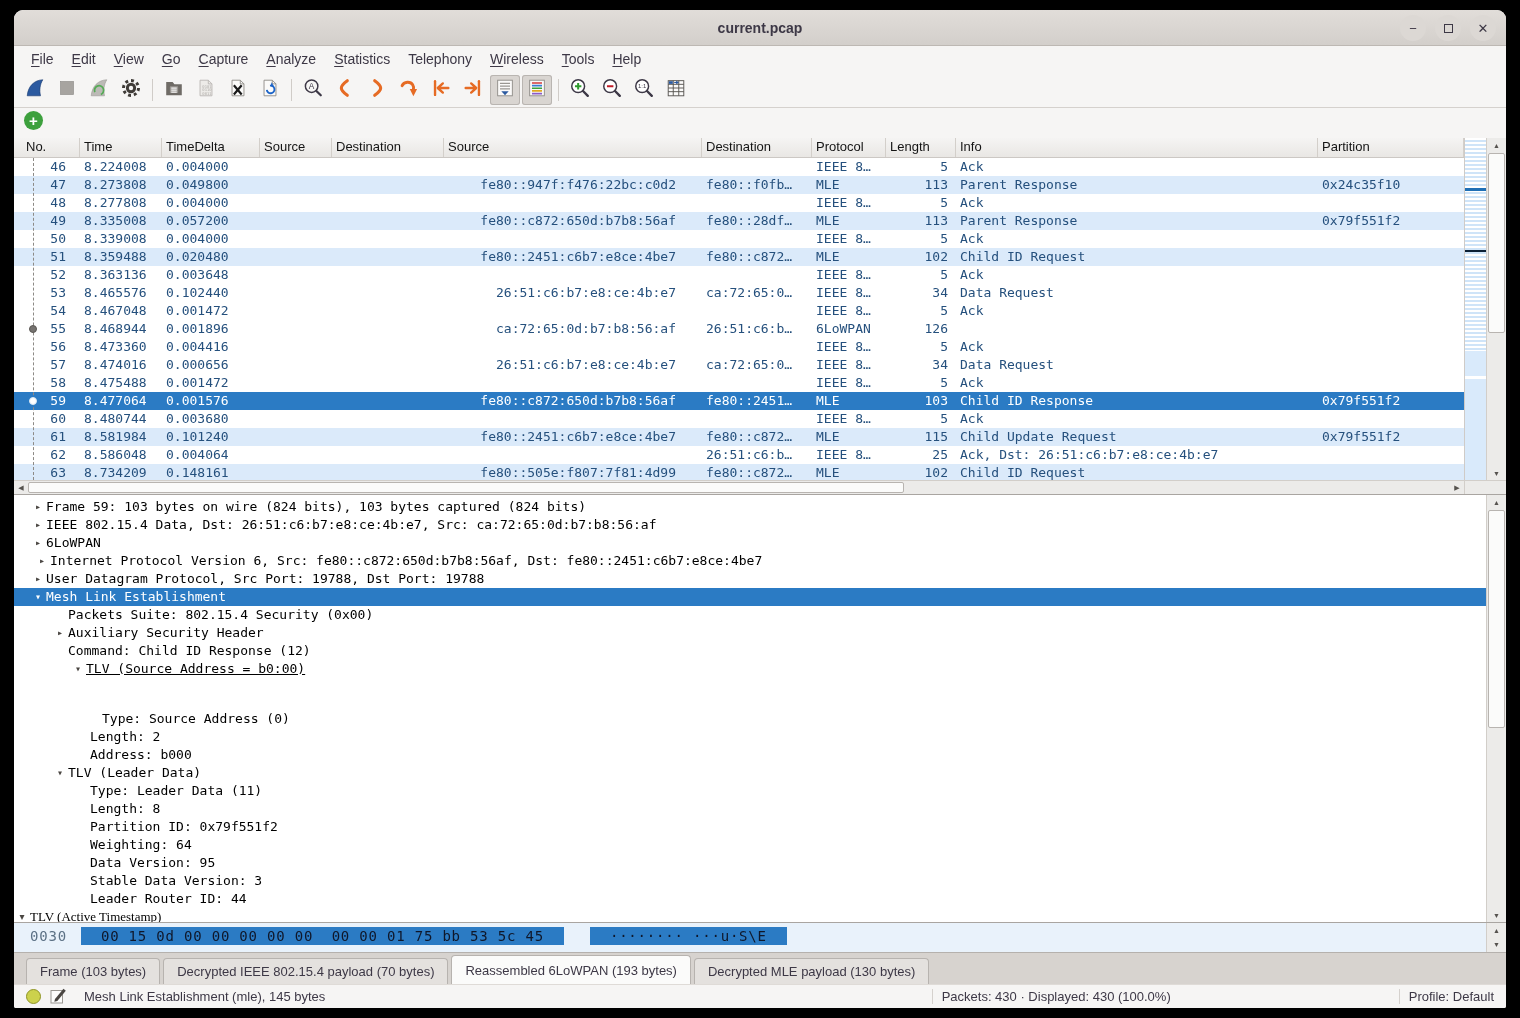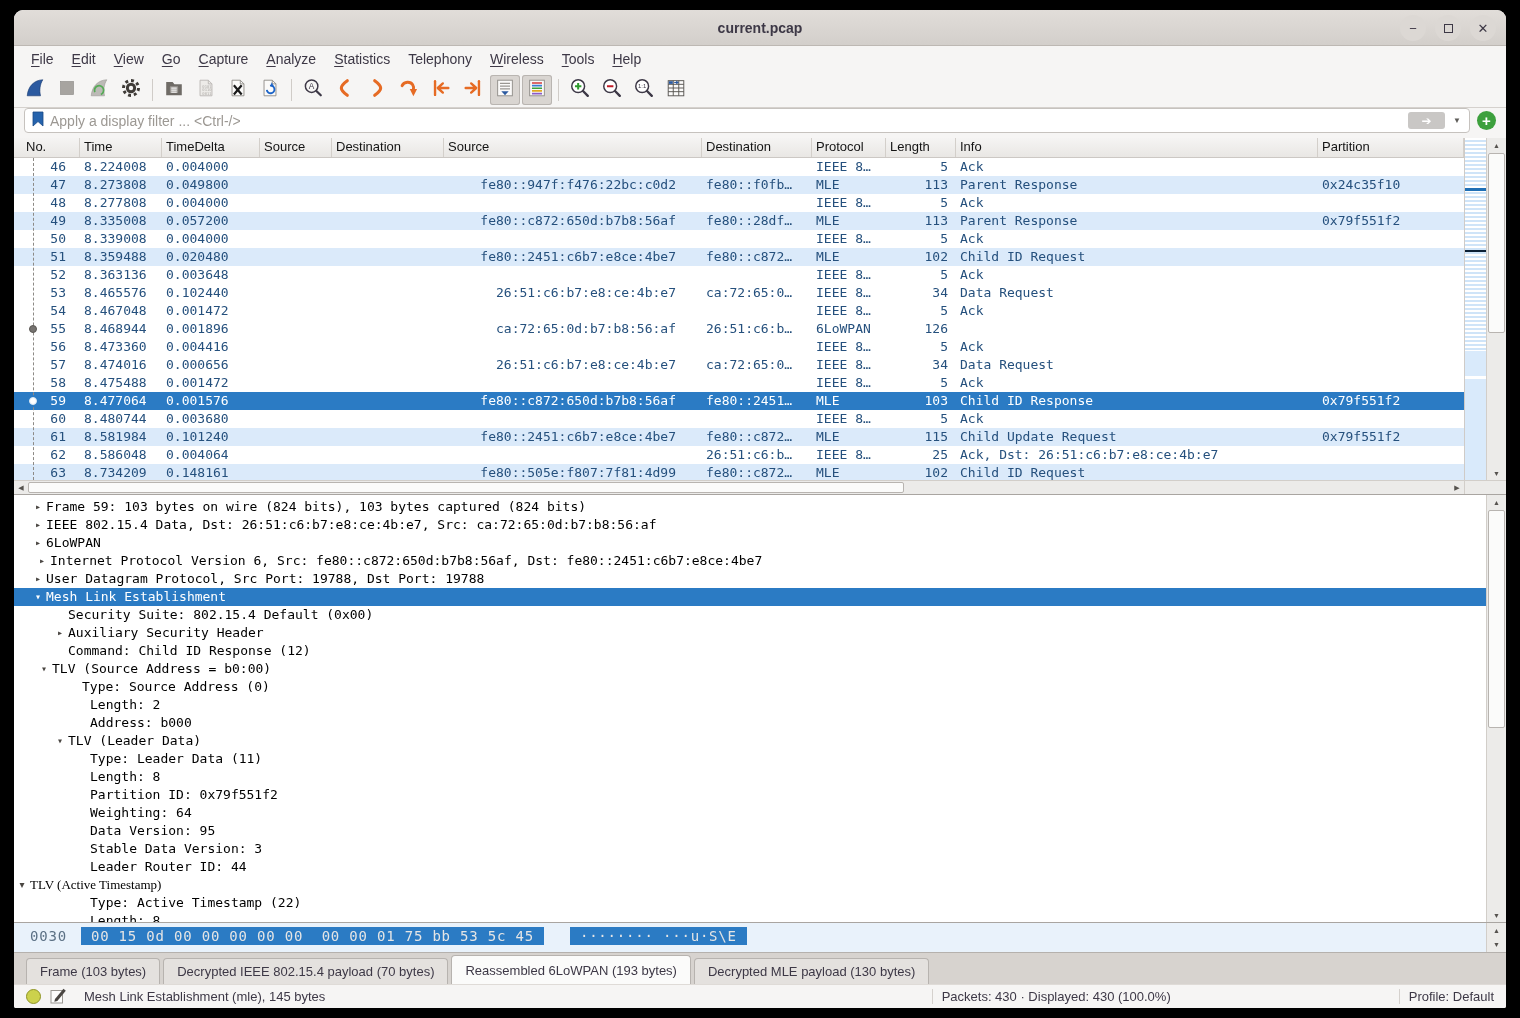--- a/index.html
+++ b/index.html
@@ -110,21 +110,21 @@
   .dexp { display:inline-block; width:16px; text-align:center; font-size:10px; color:#4a4642;
           vertical-align:top; }
   .dline.sel .dexp { color:#fff; }
   .vs-details { width:20px; flex:none; }
 
   
   .hex-section { flex:none; height:30px; border-top:1px solid #a9a5a1; background:#e9f2fb; display:flex; }
   .hex { flex:1; overflow:hidden; padding:5px 0 0 16px; white-space:pre;
          font-family:"DejaVu Sans Mono",monospace; font-size:14px; letter-spacing:0.8px; color:#5c7185; }
   .hex-offset { margin-right:14px; }
-  .hex-hl { background:#2b7bc4; color:#e5e5e5; padding:1px 10px; }
+  .hex-hl { background:#2b7bc4; color:#0f172a; padding:1px 20px; }
   .hex-ascii { margin-left:26px; }
   .hexscroll { width:20px; flex:none; position:relative; background:#ecebe9; border-left:1px solid #d2cec9; }
 
   
   .tabbar { flex:none; height:32px; background:#d7d3cf; border-top:1px solid #b5b1ad;
             display:flex; align-items:flex-end; padding:0 0 0 12px; gap:3px; }
   .tab { height:26px; padding:0 13px; display:flex; align-items:center; font-size:13px;
          color:#3d3846; background:#e4e1de; border:1px solid #b7b3af; border-bottom:none;
          border-radius:4px 4px 0 0; white-space:nowrap; }
   .tab.active { background:#fbfbfa; height:29px; }
@@ -306,28 +306,20 @@
         <span><svg width="22" height="22" viewBox="0 0 24 24">
             <rect x="3.5" y="4" width="17" height="16.5" fill="#fbfaf9" stroke="#55524e"></rect>
             <path d="M3.5 8 h17 M3.5 12 h17 M3.5 16 h17 M9 4 v16.5 M15 4 v16.5" stroke="#55524e" stroke-width="1"></path>
             <rect x="4.2" y="4.6" width="4.3" height="2.9" fill="#2c5aa0"></rect>
             <path d="M10 6 h4 M12.3 4.7 l1.9 1.3 -1.9 1.3" stroke="#2c5aa0" stroke-width="1.2" fill="none"></path>
           </svg></span>
       </span>
     </div>
 
   <div class="filterbar">
-    <div class="filter-box">
-      <span><svg width="14" height="16" viewBox="0 0 14 16">
-            <path d="M2 1 h10 v14 l-5 -4.5 L2 15 z" fill="#2563ad" stroke="#1b4a85" stroke-width="0.8"></path>
-          </svg></span>
-      <input class="filter-input" placeholder="Apply a display filter ... &lt;Ctrl-/&gt;" style="">
-      <span class="apply-btn">➔</span>
-      <span class="filter-caret">▼</span>
-    </div>
     <span class="plus-btn">+</span>
   </div>
 
   <div class="packet-section pl-cols">
     <div class="pl-header" id="pl-header">
         <span class="hcell">No.</span>
         <span class="hcell">Time</span>
         <span class="hcell">TimeDelta</span>
         <span class="hcell">Source</span>
         <span class="hcell">Destination</span>
@@ -597,25 +589,25 @@
   </div>
 
   <div class="details-section">
     <div class="details" id="details">
         <div class="dline" style="padding-left: 16px;"><span class="dexp">▸</span><span>Frame 59: 103 bytes on wire (824 bits), 103 bytes captured (824 bits)</span></div>
         <div class="dline" style="padding-left: 16px;"><span class="dexp">▸</span><span>IEEE 802.15.4 Data, Dst: 26:51:c6:b7:e8:ce:4b:e7, Src: ca:72:65:0d:b7:b8:56:af</span></div>
         <div class="dline" style="padding-left: 16px;"><span class="dexp">▸</span><span>6LoWPAN</span></div>
         <div class="dline" style="padding-left: 20px;"><span class="dexp">▸</span><span>Internet Protocol Version 6, Src: fe80::c872:650d:b7b8:56af, Dst: fe80::2451:c6b7:e8ce:4be7</span></div>
         <div class="dline" style="padding-left: 16px;"><span class="dexp">▸</span><span>User Datagram Protocol, Src Port: 19788, Dst Port: 19788</span></div>
         <div class="dline sel" style="padding-left: 16px;"><span class="dexp">▾</span><span>Mesh Link Establishment</span></div>
-        <div class="dline" style="padding-left: 38px;"><span class="dexp"></span><span>Security Suite: 802.15.4 Default (0x00)</span></div>
+        <div class="dline" style="padding-left: 38px;"><span class="dexp"></span><span>Packets Suite: 802.15.4 Security (0x00)</span></div>
         <div class="dline" style="padding-left: 38px;"><span class="dexp">▸</span><span>Auxiliary Security Header</span></div>
         <div class="dline" style="padding-left: 38px;"><span class="dexp"></span><span>Command: Child ID Response (12)</span></div>
-        <div class="dline" style="padding-left: 22px;"><span class="dexp">▾</span><span>TLV (Source Address = b0:00)</span></div>
-        <div class="dline" style="padding-left: 52px;"><span class="dexp"></span><span>Type: Source Address (0)</span></div>
+        <div class="dline" style="padding-left: 56px; text-decoration: underline;"><span class="dexp">▾</span><span>TLV (Source Address = b0:00)</span></div>
+        <div class="dline" style="padding-left: 72px; margin-top: 32px;"><span class="dexp"></span><span>Type: Source Address (0)</span></div>
         <div class="dline" style="padding-left: 60px;"><span class="dexp"></span><span>Length: 2</span></div>
         <div class="dline" style="padding-left: 60px;"><span class="dexp"></span><span>Address: b000</span></div>
         <div class="dline" style="padding-left: 38px;"><span class="dexp">▾</span><span>TLV (Leader Data)</span></div>
         <div class="dline" style="padding-left: 60px;"><span class="dexp"></span><span>Type: Leader Data (11)</span></div>
         <div class="dline" style="padding-left: 60px;"><span class="dexp"></span><span>Length: 8</span></div>
         <div class="dline" style="padding-left: 60px;"><span class="dexp"></span><span>Partition ID: 0x79f551f2</span></div>
         <div class="dline" style="padding-left: 60px;"><span class="dexp"></span><span>Weighting: 64</span></div>
         <div class="dline" style="padding-left: 60px;"><span class="dexp"></span><span>Data Version: 95</span></div>
         <div class="dline" style="padding-left: 60px;"><span class="dexp"></span><span>Stable Data Version: 3</span></div>
         <div class="dline" style="padding-left: 60px;"><span class="dexp"></span><span>Leader Router ID: 44</span></div>

